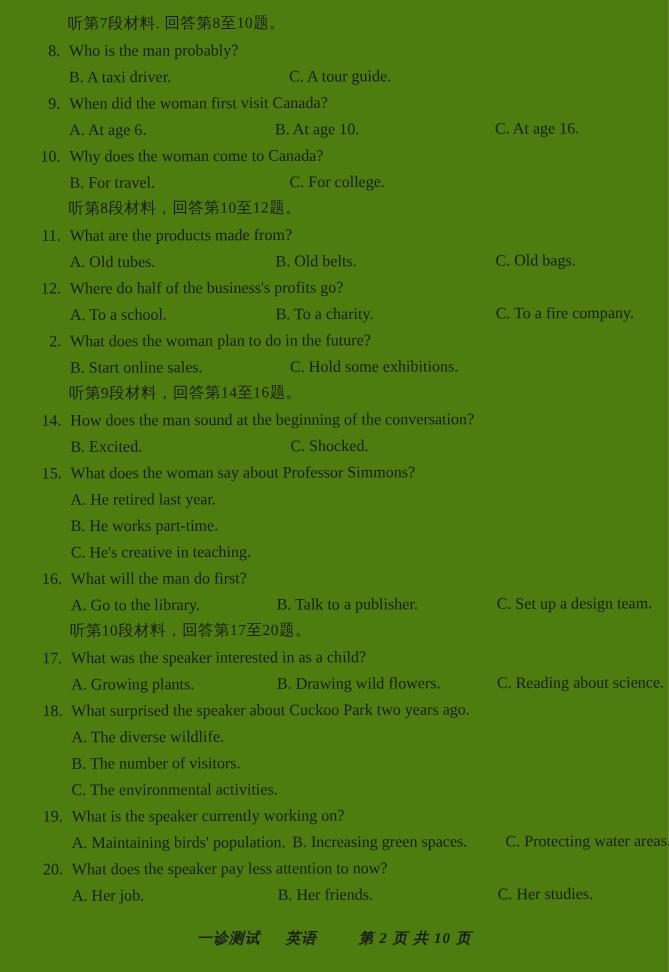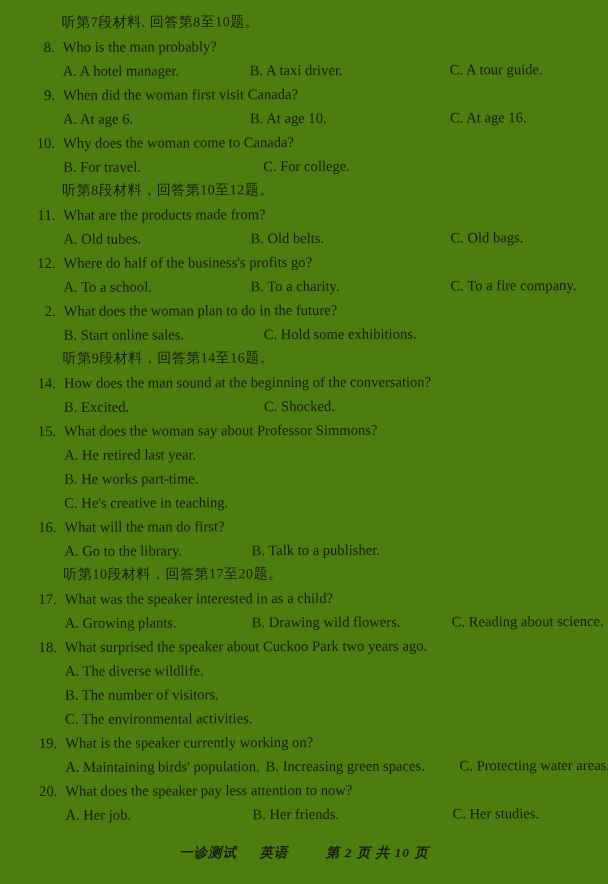--- a/index.html
+++ b/index.html
@@ -40,21 +40,20 @@
 
 <div class="paper">
   <div class="content">
 
     <div class="row section">听第7段材料. 回答第8至10题。</div>
 
     <div class="row q">
       <span class="qnum">8.</span><span>Who is the man probably?</span>
     </div>
     <div class="row opts">
-      <span class="oA">A. A hotel manager.</span>
       <span class="oB">B. A taxi driver.</span>
       <span class="oC">C. A tour guide.</span>
     </div>
 
     <div class="row q">
       <span class="qnum">9.</span><span>When did the woman first visit Canada?</span>
     </div>
     <div class="row opts">
       <span class="oA">A. At age 6.</span>
       <span class="oB">B. At age 10.</span>
@@ -113,20 +112,21 @@
     <div class="row optline">A. He retired last year.</div>
     <div class="row optline">B. He works part-time.</div>
     <div class="row optline">C. He's creative in teaching.</div>
 
     <div class="row q">
       <span class="qnum">16.</span><span>What will the man do first?</span>
     </div>
     <div class="row opts">
       <span class="oA">A. Go to the library.</span>
       <span class="oB">B. Talk to a publisher.</span>
+      <span class="oC">C. Set up a design team.</span>
     </div>
 
     <div class="row section">听第10段材料，回答第17至20题。</div>
 
     <div class="row q">
       <span class="qnum">17.</span><span>What was the speaker interested in as a child?</span>
     </div>
     <div class="row opts">
       <span class="oA">A. Growing plants.</span>
       <span class="oB">B. Drawing wild flowers.</span>

